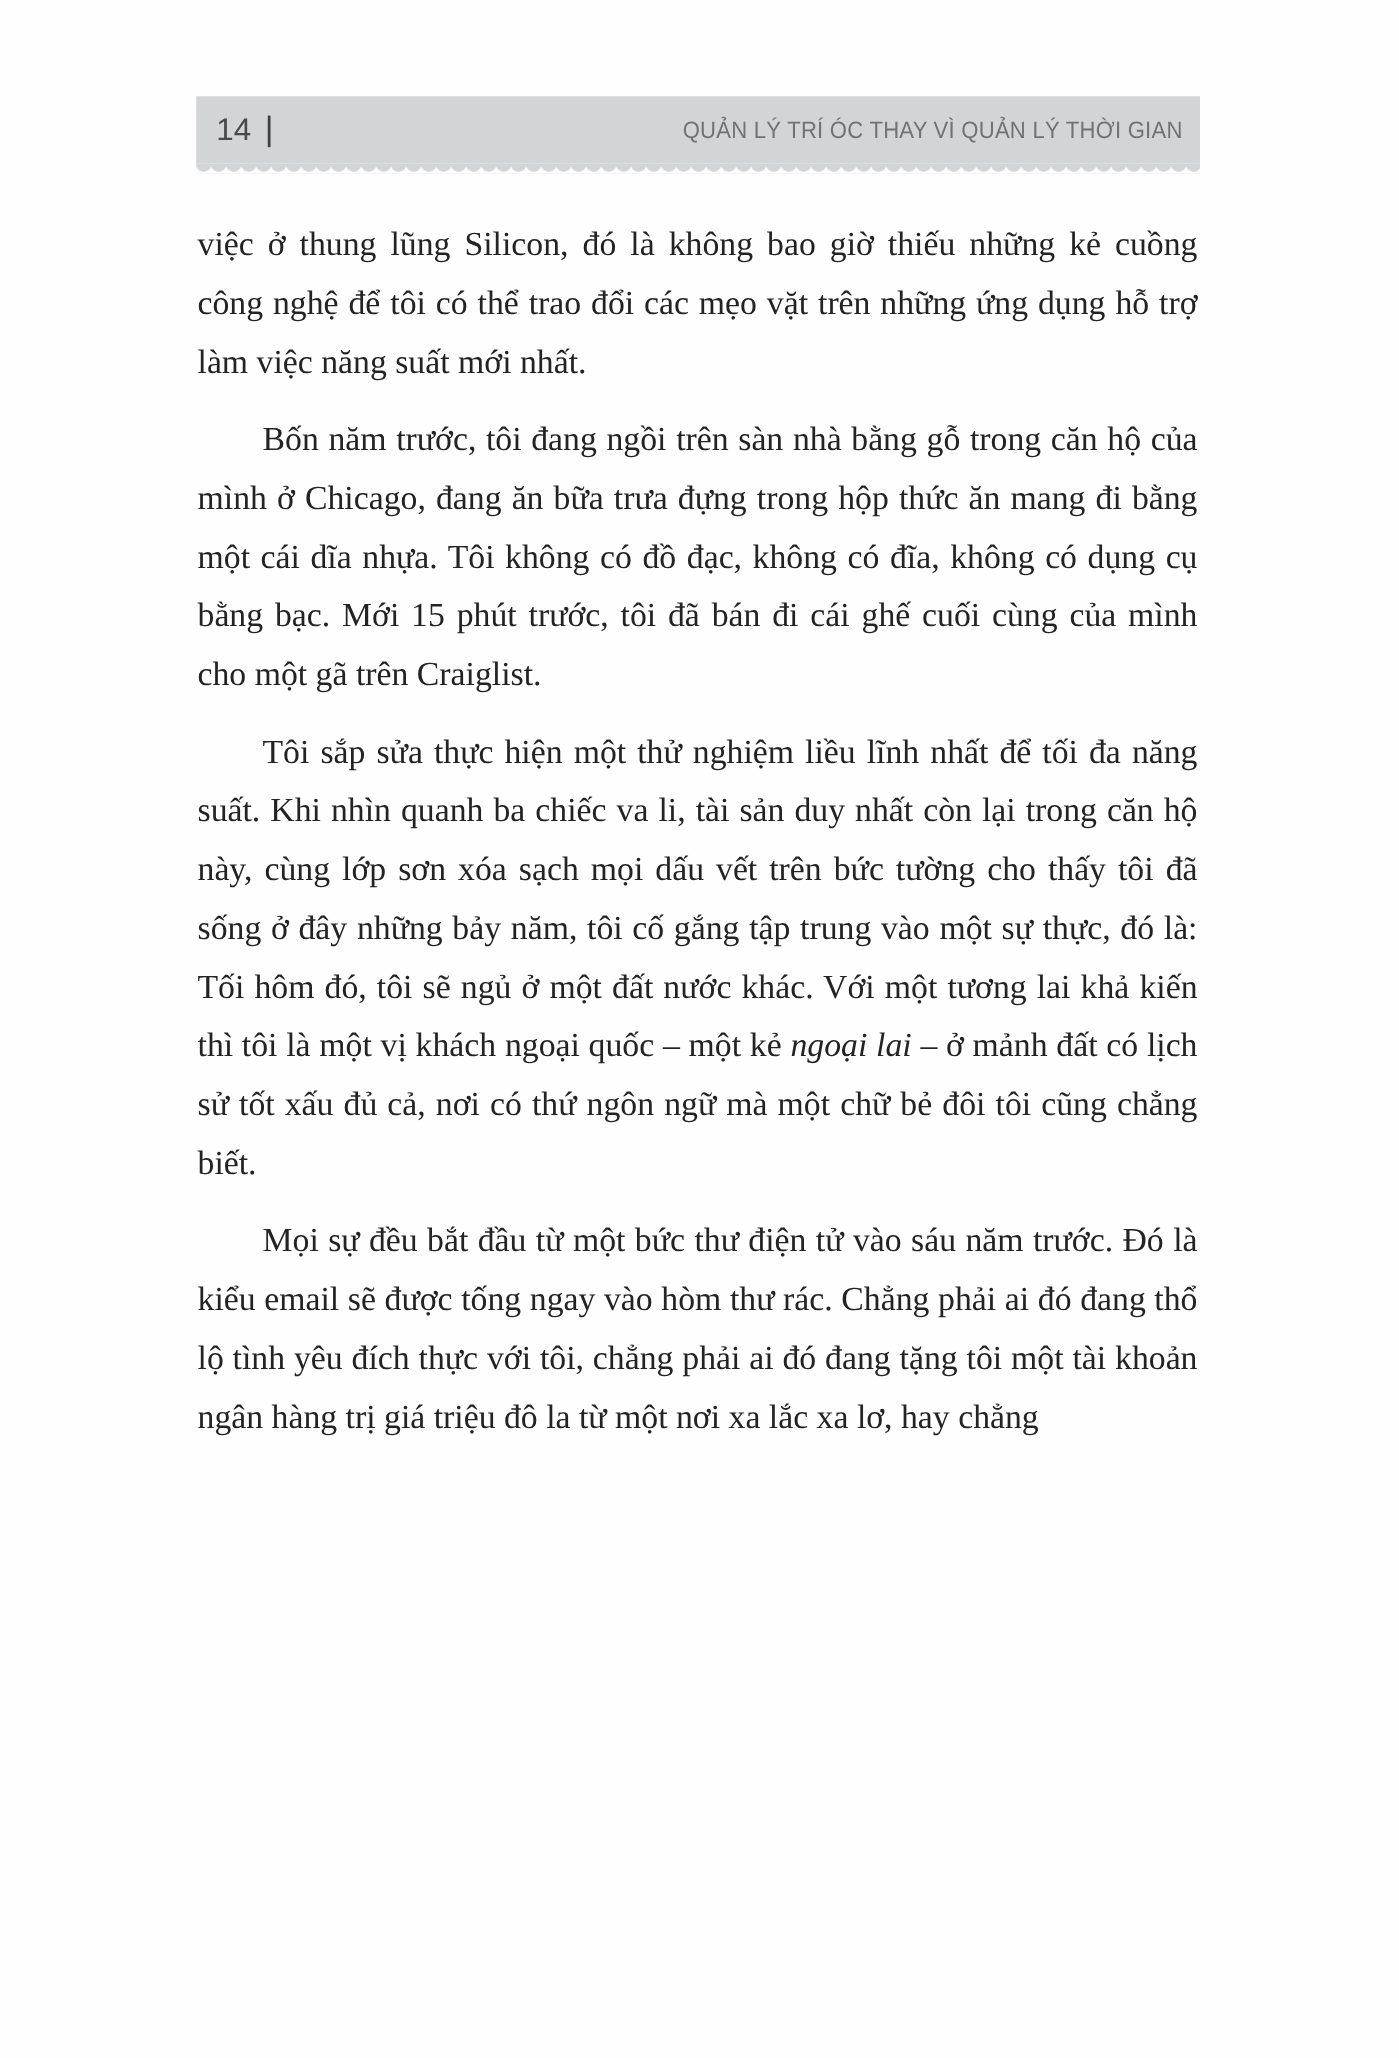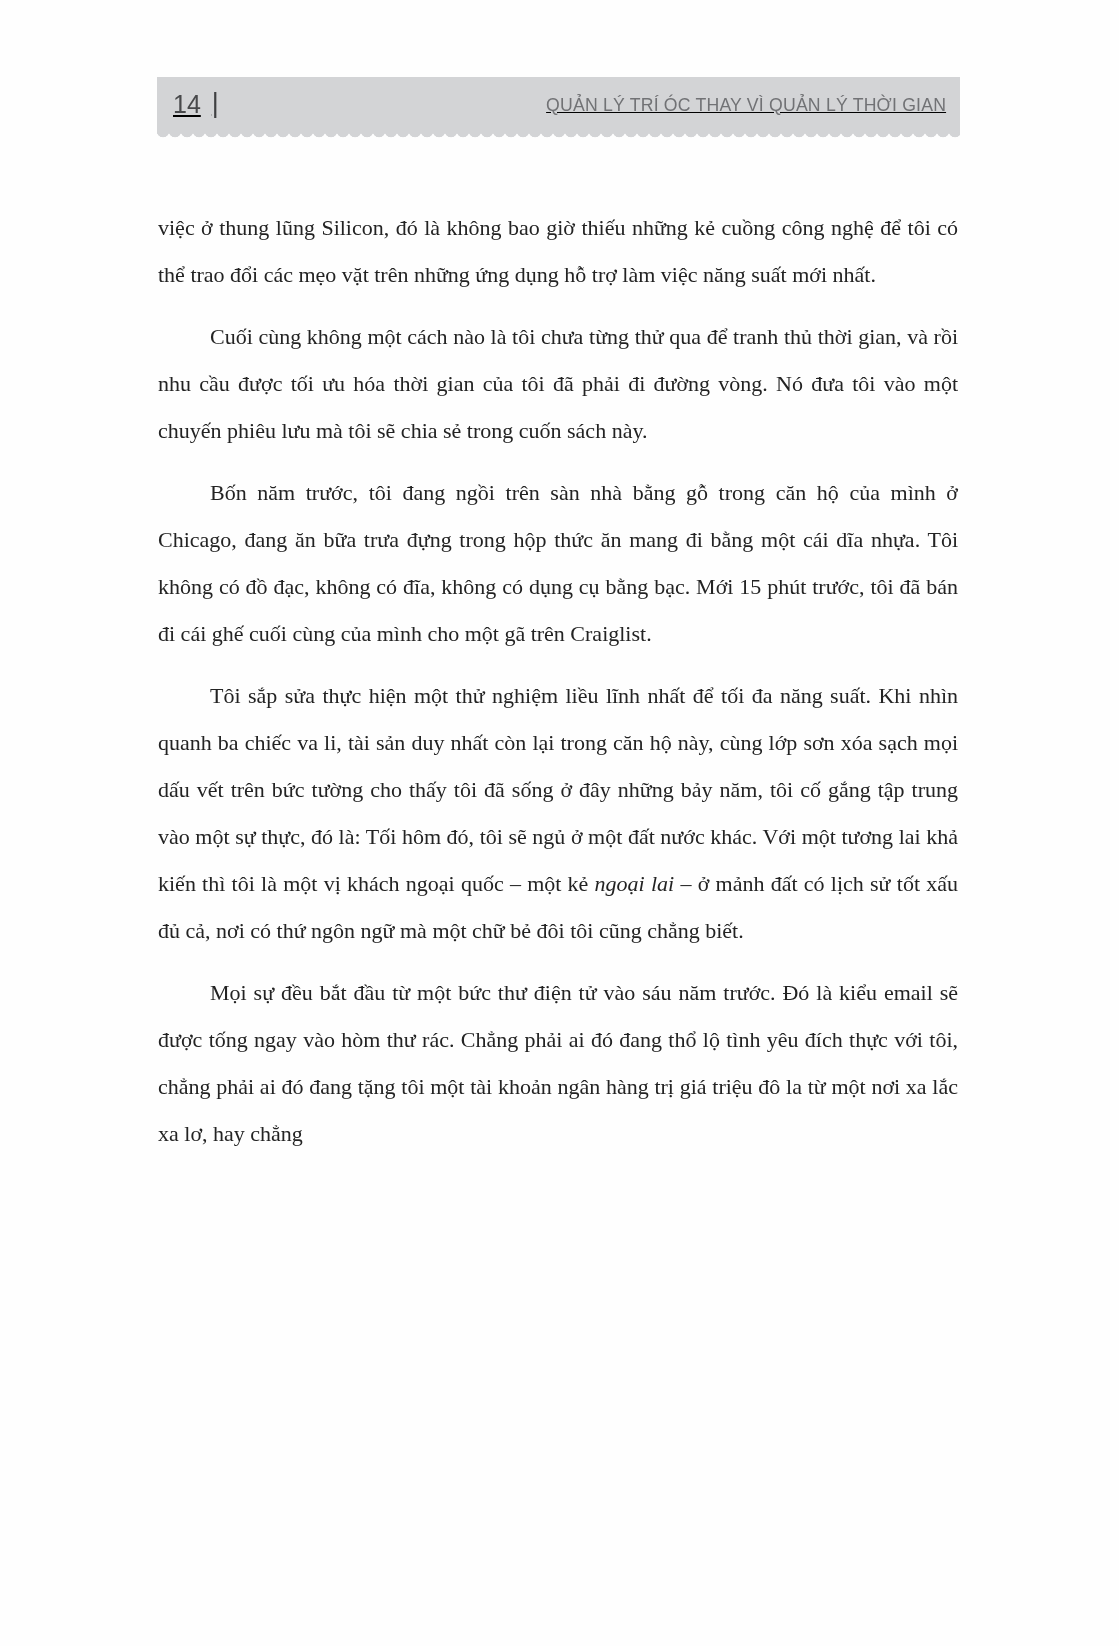--- a/index.html
+++ b/index.html
@@ -26,21 +26,20 @@
     top: 77px;
     width: 803px;
     height: 54px;
     background: #d3d4d6;
     box-sizing: border-box;
     display: flex;
     align-items: center;
     justify-content: space-between;
     padding: 0 14px 0 16px;
     font-family: "Liberation Sans", "DejaVu Sans", sans-serif;
-    text-decoration: underline;
   }
   
   .header-bar::after {
     content: "";
     position: absolute;
     left: 0;
     right: 0;
     top: 100%;
     height: 8px;
     background-image: radial-gradient(circle at 6px 0px, #d3d4d6 6px, rgba(211,212,214,0) 6.6px);
@@ -70,25 +69,24 @@
     transform-origin: 100% 50%;
     white-space: nowrap;
   }
 
   
   .body-text {
     position: absolute;
     left: 158px;
     top: 172px;
     width: 800px;
-    font-size: 22px;
+    font-size: 27px;
     line-height: 47px;
     color: #232323;
     text-align: justify;
-    margin-top: 32px;
   }
   .body-text p {
     margin: 0;
     padding: 0;
   }
   .body-text p + p {
     margin-top: 15px;
     text-indent: 52px;
   }
   .body-text em {
@@ -102,19 +100,18 @@
   <div class="header-bar">
     <div class="page-num-group">
       <span>14</span>
       <span class="page-num-divider">|</span>
     </div>
     <div class="running-title">QUẢN LÝ TRÍ ÓC THAY VÌ QUẢN LÝ THỜI GIAN</div>
   </div>
 
   <main class="body-text">
     <p>việc ở thung lũng Silicon, đó là không bao giờ thiếu những kẻ cuồng công nghệ để tôi có thể trao đổi các mẹo vặt trên những ứng dụng hỗ trợ làm việc năng suất mới nhất.</p>
-    <p>Cuối cùng không một cách nào là tôi chưa từng thử qua để tranh thủ thời gian, và rồi nhu cầu được tối ưu hóa thời gian của tôi đã phải đi đường vòng. Nó đưa tôi vào một chuyến phiêu lưu mà tôi sẽ chia sẻ trong cuốn sách này.</p>
     <p>Bốn năm trước, tôi đang ngồi trên sàn nhà bằng gỗ trong căn hộ của mình ở Chicago, đang ăn bữa trưa đựng trong hộp thức ăn mang đi bằng một cái dĩa nhựa. Tôi không có đồ đạc, không có đĩa, không có dụng cụ bằng bạc. Mới 15 phút trước, tôi đã bán đi cái ghế cuối cùng của mình cho một gã trên Craiglist.</p>
     <p><span>Tôi sắp sửa thực hiện một thử nghiệm liều lĩnh nhất để tối đa năng suất. Khi nhìn quanh ba chiếc va li, tài sản duy nhất còn lại trong căn hộ này, cùng lớp sơn xóa sạch mọi dấu vết trên bức tường cho thấy tôi đã sống ở đây những bảy năm, tôi cố gắng tập trung vào một sự thực, đó là: Tối hôm đó, tôi sẽ ngủ ở một đất nước khác. Với một tương lai khả kiến thì tôi là một vị khách ngoại quốc – một kẻ </span><em>ngoại lai</em><span> – ở mảnh đất có lịch sử tốt xấu đủ cả, nơi có thứ ngôn ngữ mà một chữ bẻ đôi tôi cũng chẳng biết.</span></p>
     <p>Mọi sự đều bắt đầu từ một bức thư điện tử vào sáu năm trước. Đó là kiểu email sẽ được tống ngay vào hòm thư rác. Chẳng phải ai đó đang thổ lộ tình yêu đích thực với tôi, chẳng phải ai đó đang tặng tôi một tài khoản ngân hàng trị giá triệu đô la từ một nơi xa lắc xa lơ, hay chẳng</p>
   </main>
 
 </div>
 
 </body></html>

